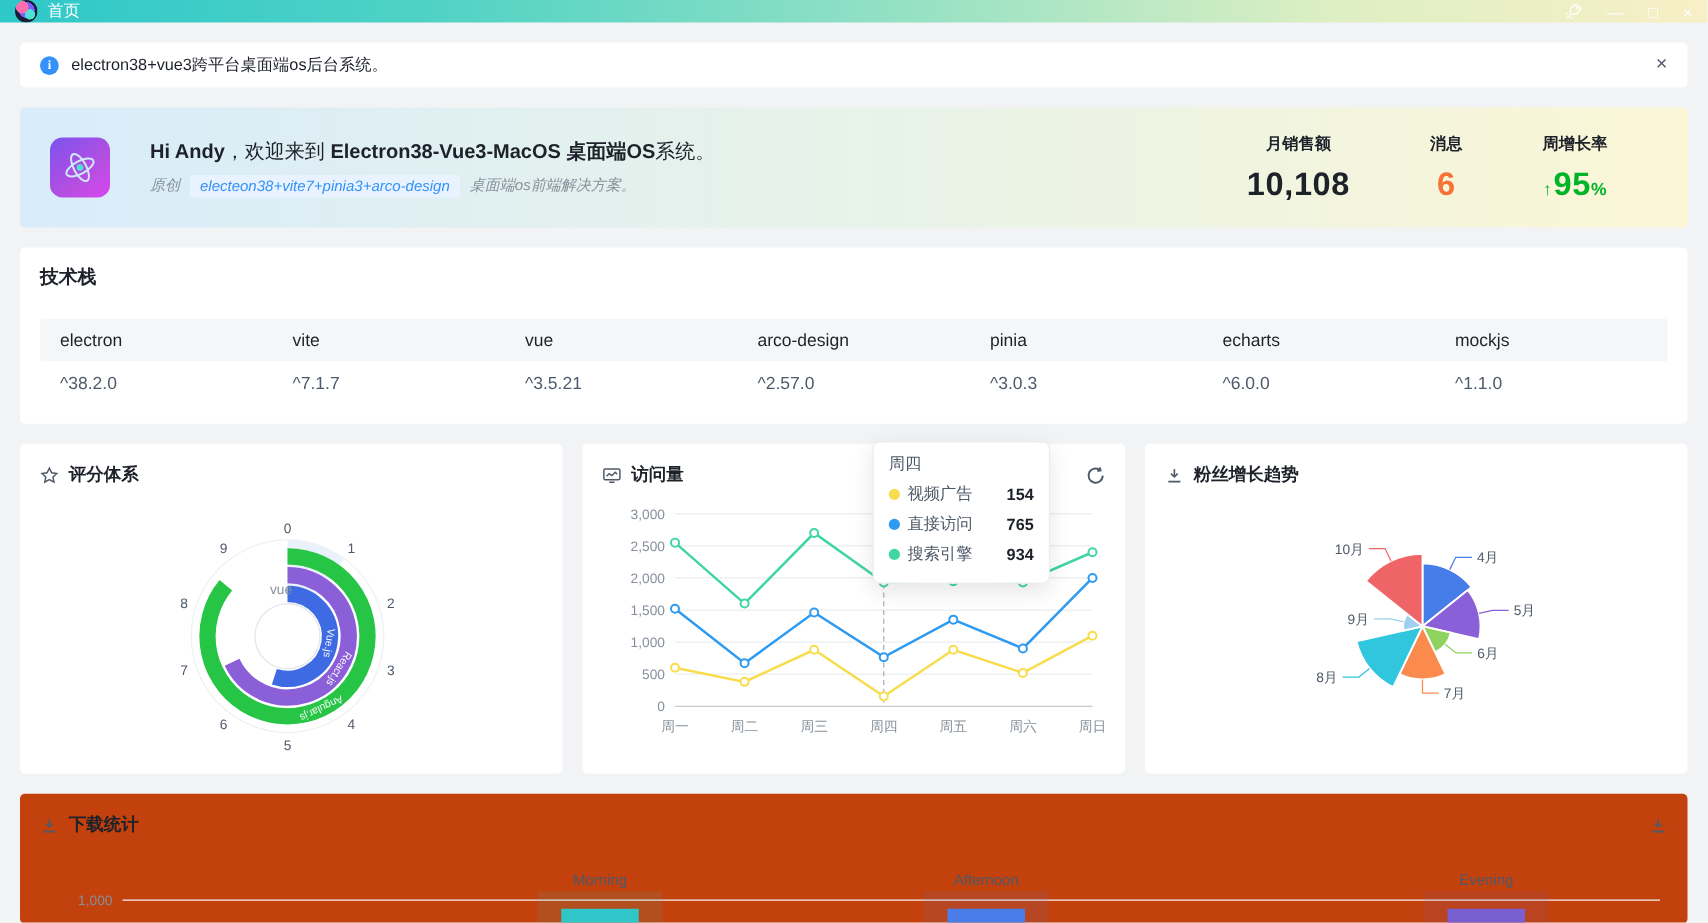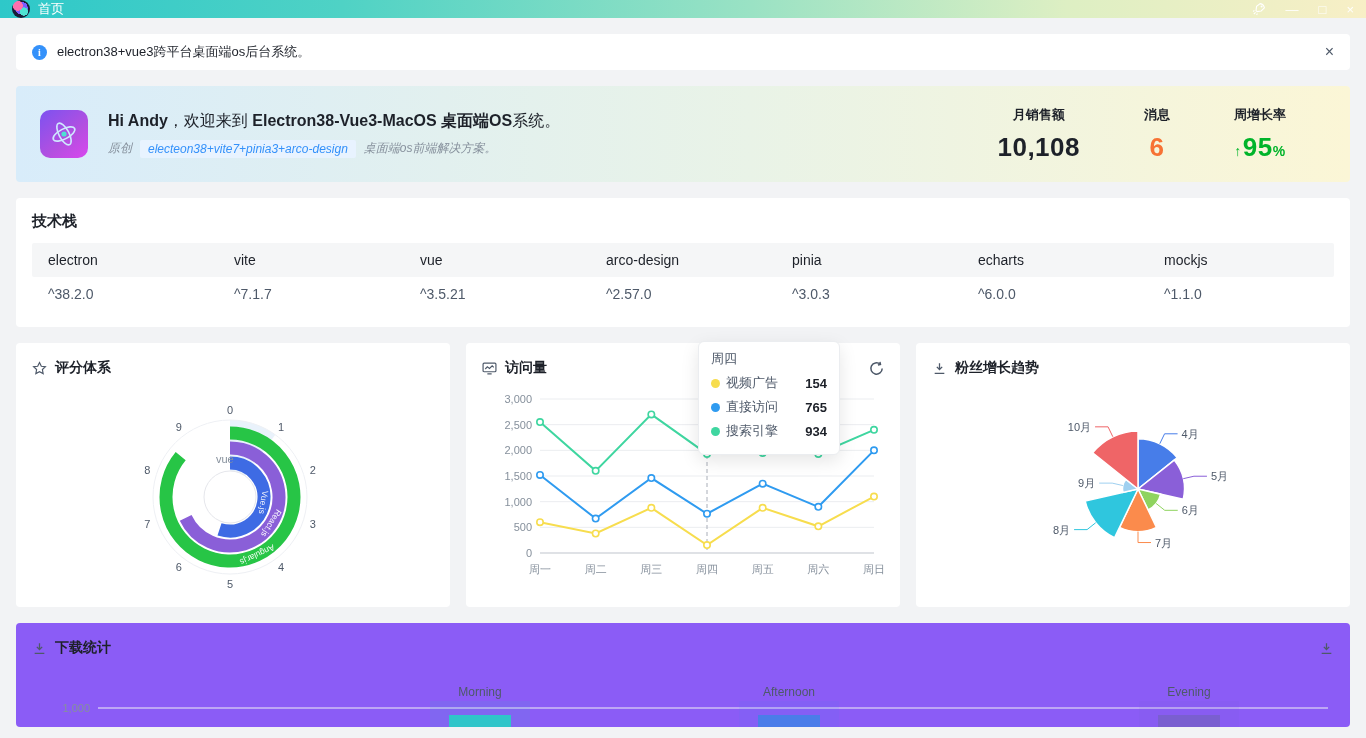--- a/index.html
+++ b/index.html
@@ -23,38 +23,38 @@
   .page { padding:16px; display:flex; flex-direction:column; gap:16px; }
 
   
   .alert { height:36px; background:#fff; border-radius:4px; display:flex; align-items:center; gap:10px; padding:0 16px; }
   .info-icon { width:15px; height:15px; border-radius:50%; background:#3491fa; color:#fff; font-size:10px; font-weight:700;
     display:flex; align-items:center; justify-content:center; font-family:"Liberation Serif",serif; flex:none; }
   .alert-text { font-size:13px; color:#1d2129; }
   .alert-close { margin-left:auto; color:#4e5969; font-size:16px; cursor:pointer; }
 
   
-  .welcome { height:96px; border-radius:4px; display:flex; align-items:center; gap:20px; padding:0 24px;
+  .welcome { height:96px; border-radius:4px; display:flex; align-items:center; gap:32px; padding:0 24px;
     background:linear-gradient(90deg,#d8ecfa 0%,#e9f3e7 55%,#fbf6d6 100%); }
   .logo-badge { width:48px; height:48px; border-radius:10px; flex:none;
     background:linear-gradient(140deg,#7c52f0 0%,#b44fe0 60%,#d946ef 100%);
     display:flex; align-items:center; justify-content:center; }
   .w-title { font-size:16px; color:#1d2129; margin-bottom:8px; }
   .w-title b { font-weight:700; }
   .w-sub { display:flex; align-items:center; font-size:12px; color:#86909c;font-style:italic; }
   .pill { margin:0 8px; background:#e8f3ff; color:#3491fa; padding:2px 8px; border-radius:2px; cursor:pointer; }
   .stats { margin-left:auto; display:flex; gap:64px; padding-right:40px; text-align:center; }
   .stat-label { font-size:13px; font-weight:600; color:#1d2129; margin-bottom:8px; }
   .stat-value { font-size:26px; font-weight:700; letter-spacing:.5px; }
   .stat-value .arrow { font-size:14px; margin-right:1px; }
   .stat-value .unit { font-size:14px; }
 
   
   .tech-card { background:#fff; border-radius:4px; padding:14px 16px 16px; }
-  .tech-title { font-size:15px; font-weight:600; margin-bottom:12px; }
+  .tech-title { font-size:15px; font-weight:600; margin-bottom:24px; }
   .tech-row { display:grid; grid-template-columns:repeat(7,1fr); }
   #tech-head { background:#f5f6f7; border-radius:2px; }
   #tech-head .tech-cell { color:#1d2129; }
   #tech-body .tech-cell { color:#4e5969; }
   .tech-cell { padding:9px 16px; font-size:14px; }
 
   
   .charts-row { display:grid; grid-template-columns:repeat(3,1fr); gap:16px; height:264px; position:relative; }
   .chart-card { background:#fff; border-radius:4px; padding:14px 16px; overflow:hidden; }
   .card-head { display:flex; align-items:center; gap:8px; height:22px; margin-bottom:6px;
@@ -65,21 +65,21 @@
   
   .tooltip { position:absolute; left:682px; top:-2px; width:142px; background:#fff; border:1px solid #ebedf0;
     border-radius:6px; box-shadow:0 6px 18px rgba(0,0,0,.10); padding:8px 12px; z-index:5; font-size:13px; }
   .tt-title { color:#4e5969; margin-bottom:4px; }
   .tt-row { display:flex; align-items:center; margin:6px 0; }
   .tt-dot { width:9px; height:9px; border-radius:50%; margin-right:6px; flex:none; }
   .tt-name { color:#4e5969; }
   .tt-val { margin-left:auto; font-weight:700; color:#1d2129; }
 
   
-  .download-card { background:#8b5cf6; border-radius:4px; padding:14px 16px 0; height:104px; }
+  .download-card { background:#c2410c; border-radius:4px; padding:14px 16px 0; height:104px; }
 </style>
 </head>
 <body>
 
 <div class="titlebar">
   <div class="tb-left">
     <div class="app-logo"></div>
     <span class="tb-title">首页</span>
   </div>
   <div class="tb-right">

